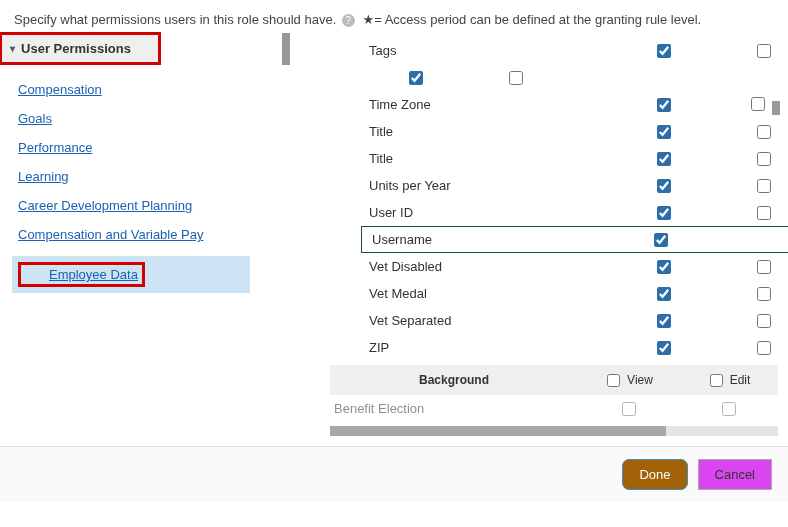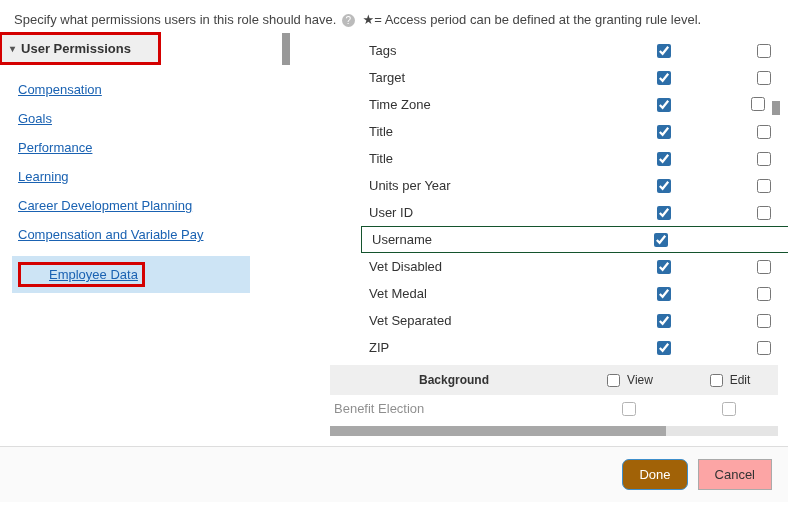--- a/index.html
+++ b/index.html
@@ -167,21 +167,21 @@
     padding:12px 16px;
     display:flex;
     justify-content:flex-end;
     gap:10px;
     margin-top:10px;
   }
   .btn {
     padding:7px 16px;
     font-size:13px;
     border:1px solid #aaa;
-    background:#fca5a5;
+    background:#d946ef;
     color:#333;
     cursor:pointer;
   }
   .btn.primary {
     background:#a16207;
     border-color:#3d8ecb;
     color:#fff;
     border-radius:7px;
   }
 </style>
@@ -213,21 +213,20 @@
   </div>
 
   <div class="main">
     <div class="perm-table" id="perm-table">
         <div class="perm-row">
           <div class="label">Tags</div>
           <div class="col-view"><input type="checkbox" checked="" style=""></div>
           <div class="col-edit"><input type="checkbox" style=""></div>
         </div>
         <div class="perm-row">
-          <div class="label">Target</div>
           <div class="col-view"><input type="checkbox" checked="" style=""></div>
           <div class="col-edit"><input type="checkbox" style=""></div>
         </div>
         <div class="perm-row">
           <div class="label">Time Zone</div>
           <div class="col-view"><input type="checkbox" checked="" style=""></div>
           <div class="col-edit"><input type="checkbox" style=""><span class="zone-extra"></span></div>
         </div>
         <div class="perm-row">
           <div class="label">Title</div>

